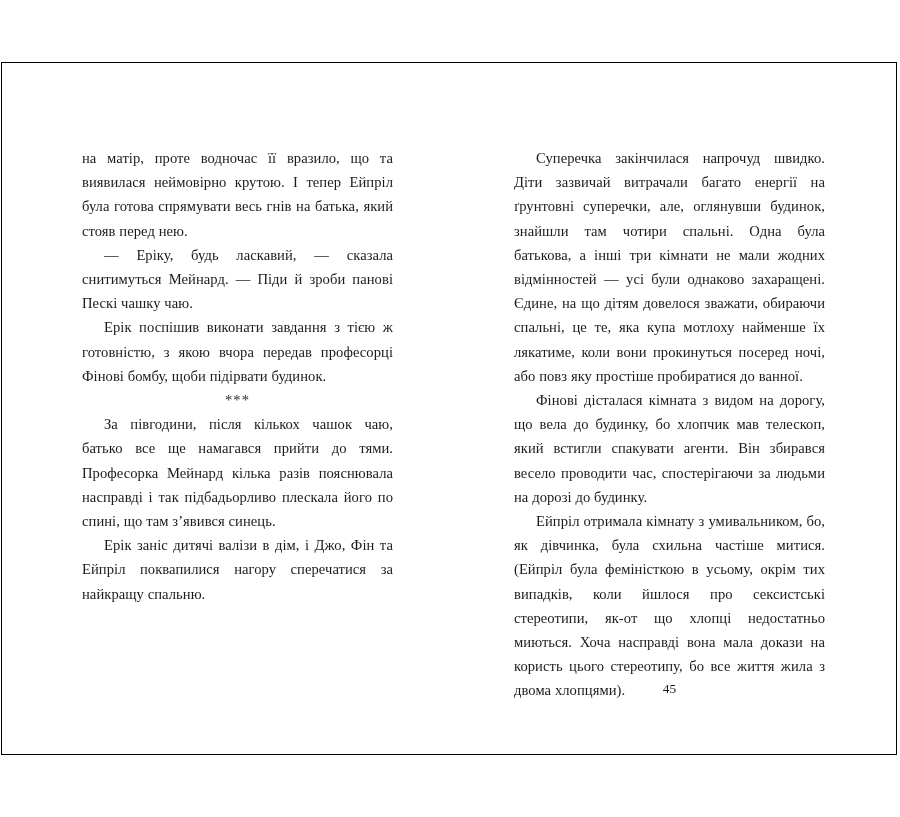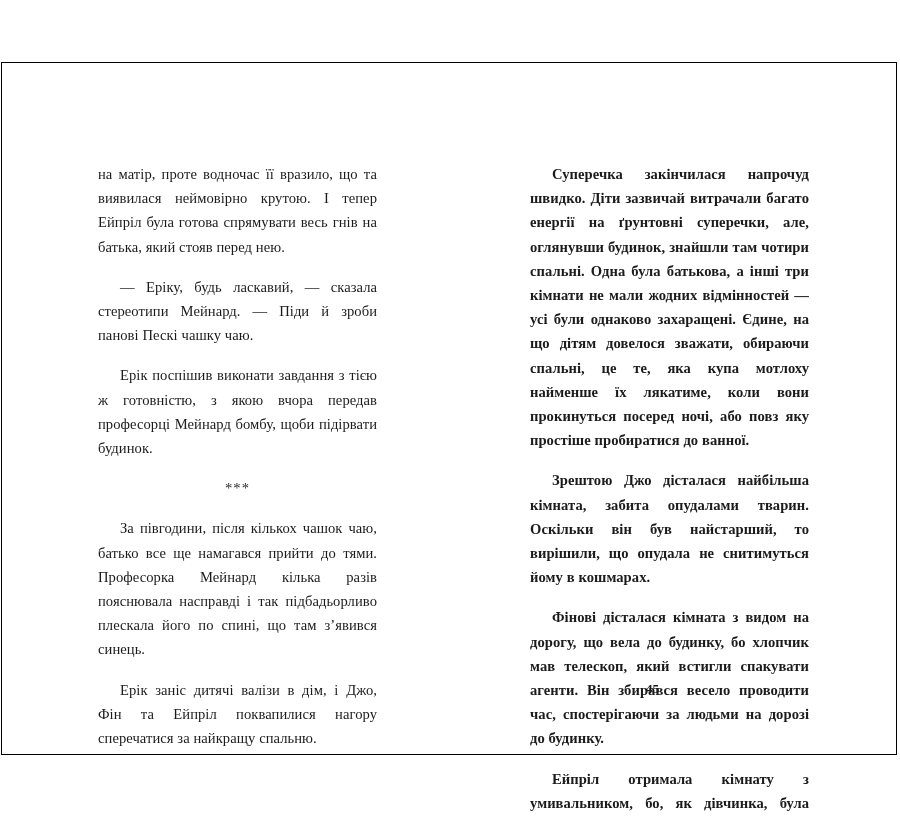--- a/index.html
+++ b/index.html
@@ -38,32 +38,32 @@
     flex-direction: row;
   }
 
   .page {
     position: relative;
     flex: 1 1 50%;
     box-sizing: border-box;
   }
 
   .page-left  { padding: 0; }
-  .page-right { padding: 0; font-weight: bold; }
+  .page-right { padding: 0; }
 
   .text-block {
     position: absolute;
     top: 83px;
     width: 311px;
   }
   .page-left  .text-block { left: 80px; }
   .page-right .text-block { left: 65px; }
 
   p.para {
-    margin: 16px;
+    margin: 0;
     font-size: 14.6px;
     line-height: 24.2px;
     text-align: justify;
     text-indent: 22px;
     hyphens: manual;
     -webkit-hyphens: manual;
     word-spacing: 0.1px;
     letter-spacing: 0.05px;
   }
   p.para.no-indent { text-indent: 0; }
@@ -82,43 +82,42 @@
   .folio {
     position: absolute;
     width: 311px;
     text-align: center;
     font-size: 13.4px;
     line-height: 16px;
     color: #1b1b1b;
     top: 618px;
   }
   .page-left  .folio { left: 80px; }
-  .page-right .folio { left: 48px; }
+  .page-right .folio { left: 65px; }
 </style>
 </head>
 <body>
 
 <div class="scan-frame">
   <div class="spread">
 
     <div class="page page-left">
       <div class="text-block">
         <p class="para no-indent">на матір, проте водночас її вразило, що та виявилася неймовірно крутою. І тепер Ейпріл була готова спрямувати весь гнів на батька, який стояв перед нею.</p>
-        <p class="para">— Еріку, будь ласкавий, — сказала стереотипи Мейнард. — Піди й зроби панові Пескі чашку чаю.</p>
-        <p class="para">Ерік поспішив виконати завдання з тією ж готовністю, з якою вчора передав професорці Мейнард бомбу, щоби підірвати будинок.</p>
+        <p class="para">— Еріку, будь ласкавий, — сказала снитимуться Мейнард. — Піди й зроби панові Пескі чашку чаю.</p>
+        <p class="para">Ерік поспішив виконати завдання з тією ж готовністю, з якою вчора передав професорці Фінові бомбу, щоби підірвати будинок.</p>
         <p class="scene-break">***</p>
         <p class="para">За півгодини, після кількох чашок чаю, батько все ще намагався прийти до тями. Професорка Мейнард кілька разів пояснювала насправді і так підбадьорливо плескала його по спині, що там з’явився синець.</p>
         <p class="para">Ерік заніс дитячі валізи в дім, і Джо, Фін та Ейпріл поквапилися нагору сперечатися за найкращу спальню.</p>
       </div>
     </div>
 
     <div class="page page-right">
       <div class="text-block">
         <p class="para">Суперечка закінчилася напрочуд швидко. Діти зазвичай витрачали багато енергії на ґрунтовні суперечки, але, оглянувши будинок, знайшли там чотири спальні. Одна була батькова, а інші три кімнати не мали жодних відмінностей — усі були однаково захаращені. Єдине, на що дітям довелося зважати, обираючи спальні, це те, яка купа мотлоху найменше їх лякатиме, коли вони прокинуться посеред ночі, або повз яку простіше пробиратися до ванної.</p>
-        <p class="para">Зрештою Джо дісталася найбільша кімната, забита опудалами тварин. Оскільки він був найстарший, то вирішили, що опудала не снитимуться йому в кошмарах.</p>
         <p class="para">Фінові дісталася кімната з видом на дорогу, що вела до будинку, бо хлопчик мав телескоп, який встигли спакувати агенти. Він збирався весело проводити час, спостерігаючи за людьми на дорозі до будинку.</p>
         <p class="para">Ейпріл отримала кімнату з умивальником, бо, як дівчинка, була схильна частіше митися. (Ейпріл була феміністкою в усьому, окрім тих випадків, коли йшлося про сексистські стереотипи, як-от що хлопці недостатньо миються. Хоча насправді вона мала докази на користь цього стереотипу, бо все життя жила з двома хлопцями).</p>
       </div>
       <div class="folio">45</div>
     </div>
 
   </div>
 </div>
 
 </body></html>

